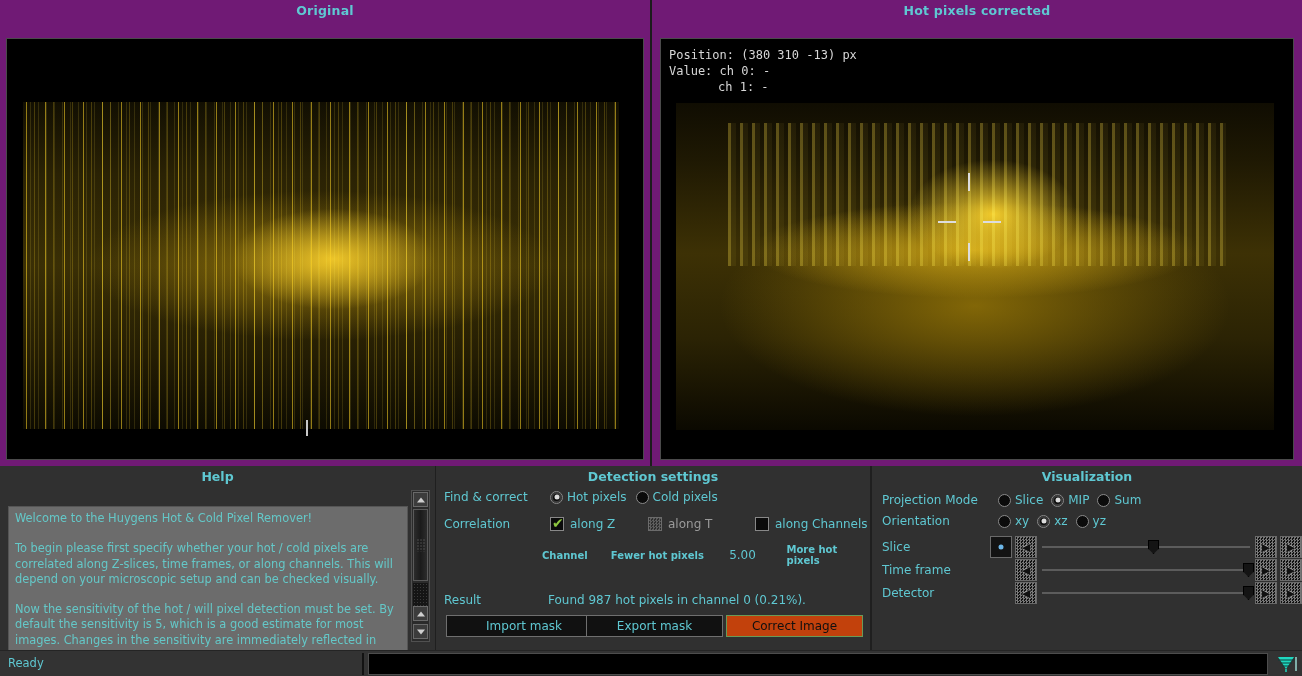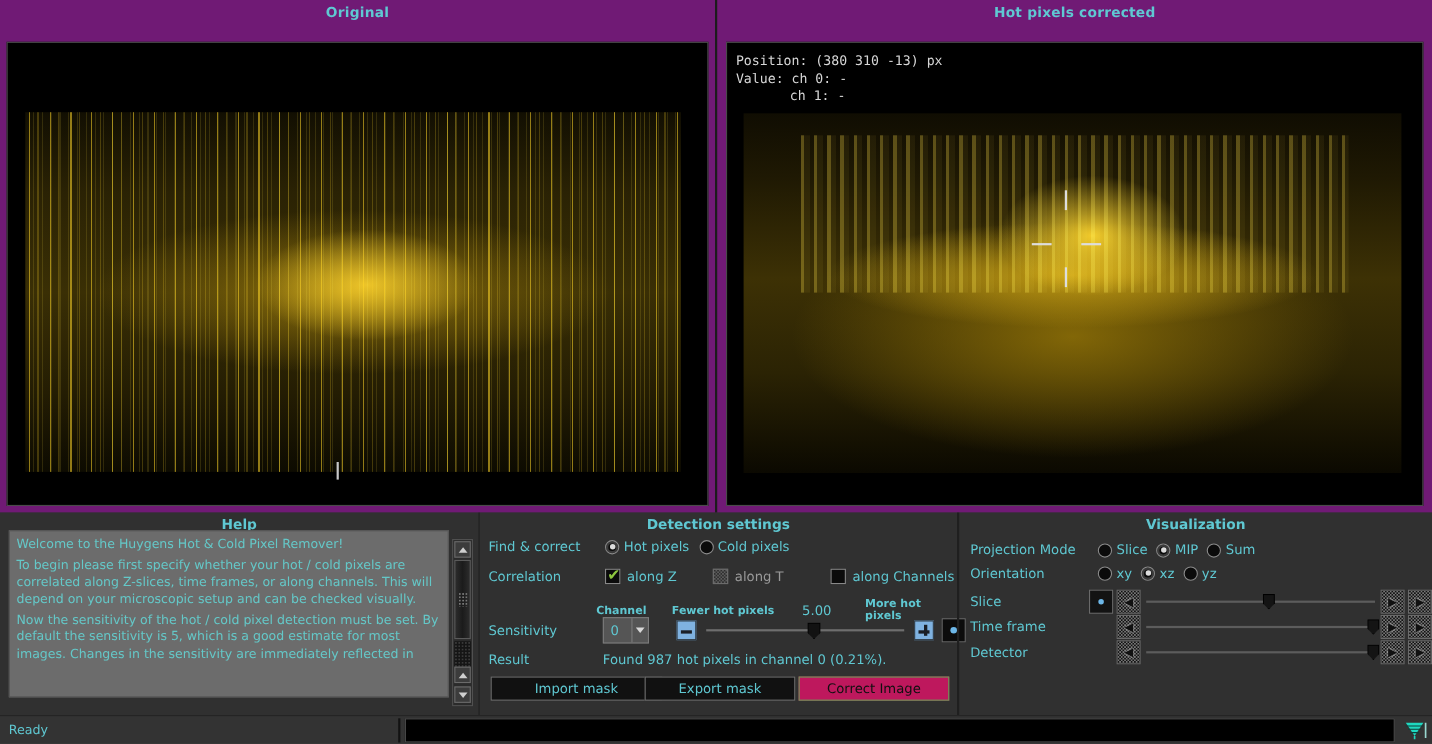--- a/index.html
+++ b/index.html
@@ -90,26 +90,26 @@
            background: #303030; }
   .section { position: absolute; top: 0; height: 184px; }
   .sec-help { left: 0; width: 435px; }
   .sec-det  { left: 435px; width: 435px; border-left: 1px solid #1f1f1f; }
   .sec-vis  { left: 870px; width: 432px; border-left: 2px solid #1f1f1f; }
   .sec-title { text-align: center; color: #5fc8d2; font-weight: bold;
                font-size: 12.5px; line-height: 21px; height: 21px; }
 
   
   .help-body {
-    position: absolute; left: 8px; top: 16px; width: 400px; height: 152px;
+    position: absolute; left: 8px; top: 40px; width: 400px; height: 152px;
     background: #6c6c6c; border: 1px solid #555; overflow: hidden;
     padding: 4px 6px;
   }
   .help-body p { color: #64c8c8; font-size: 11.4px; line-height: 15.3px; }
-  .help-body p + p { margin-top: 4px; }
+  .help-body p + p { margin-top: 15px; }
   .help-sb { position: absolute; left: 411px; top: 24px; width: 19px; height: 152px;
              background: #2b2b2b; border: 1px solid #505050; }
   .sb-btn { position: absolute; left: 1px; width: 15px; height: 15px;
             background: #3c3c3c; border: 1px solid #6a6a6a; }
   .sb-arrow { position: absolute; left: 50%; top: 50%; width: 0; height: 0;
               transform: translate(-50%,-50%); }
   .sb-up   { border-left: 4px solid transparent; border-right: 4px solid transparent;
              border-bottom: 5px solid #cfcfcf; }
   .sb-down { border-left: 4px solid transparent; border-right: 4px solid transparent;
              border-top: 5px solid #cfcfcf; }
@@ -178,21 +178,21 @@
   .dotbtn { width: 22px; height: 22px; background: #0c0c0c; border: 1px solid #6a6a6a;
             position: relative; flex: none; }
   .dotbtn::after { content:""; position:absolute; left:50%; top:50%;
             transform:translate(-50%,-50%); width:6px; height:6px; border-radius:50%;
             background:#6db7e8; }
 
   
   .abtn { height: 22px; background: #111; border: 1px solid #6f6f6f; color:#5fc8d2;
           font-size: 12px; display:flex; align-items:center; justify-content:center;
           font-family: "DejaVu Sans","Liberation Sans",sans-serif; }
-  .abtn.green { background: #be185d; border-color:#6a9a58; color:#101010; }
+  .abtn.green { background: #c2410c; border-color:#6a9a58; color:#101010; }
 
   
   .ibtn { width: 22px; height: 22px; border: 1px solid #6a6a6a; flex:none;
           background-color:#111;
           background-image: repeating-conic-gradient(#cfcfcf 0% 25%, #0d0d0d 0% 50%);
           background-size: 3px 3px; position: relative; overflow:hidden; }
   .ibtn.frame { background-image:
           repeating-conic-gradient(#777 0% 25%, #111 0% 50%);
           background-size: 3px 3px; }
   .ibtn .glyph { position:absolute; left:50%; top:50%; transform:translate(-50%,-50%);
@@ -283,21 +283,21 @@
     </div>
   </div>
 
   <div class="lower">
 
     <div class="section sec-help">
       <div class="sec-title">Help</div>
       <div class="help-body">
         <p>Welcome to the Huygens Hot &amp; Cold Pixel Remover!</p>
         <p>To begin please first specify whether your hot / cold pixels are correlated along Z-slices, time frames, or along channels. This will depend on your microscopic setup and can be checked visually.</p>
-        <p>Now the sensitivity of the hot / cold pixel detection must be set. By default the sensitivity is 5, which is a good estimate for most images. Changes in the sensitivity are immediately reflected in</p>
+        <p>Now the sensitivity of the hot / will pixel detection must be set. By default the sensitivity is 5, which is a good estimate for most images. Changes in the sensitivity are immediately reflected in</p>
       </div>
       <div class="help-sb">
         <div class="sb-btn" style="top:1px;">
           <i class="sb-arrow sb-up"></i>
         </div>
         <div class="sb-thumb">
           <div class="sb-grip"></div>
         </div>
         <div class="sb-track-hatch"></div>
         <div class="sb-btn" style="top:115px;">
@@ -330,34 +330,20 @@
         <span class="lbl" style="margin-left:4px;">Cold pixels</span>
       </div>
 
       <div class="row" style="left:106px; top:78px;">
         <span class="bold-lbl" style="width:72px;">Channel</span>
         <span class="bold-lbl" style="width:124px;">Fewer hot pixels</span>
         <span class="lbl" style="width:60px;">5.00</span>
         <span class="bold-lbl">More hot pixels</span>
       </div>
 
-      <div class="row" style="left:8px; top:95px;">
-        <span class="lbl" style="width:98px;">Sensitivity</span>
-        <span class="spin" style="margin-left:6px;">
-          <span class="spin-val">0</span>
-          <span class="spin-arrow"></span>
-        </span>
-        <span class="pmbtn" style="margin-left:25px;"></span>
-        <span class="slider" style="width:180px; margin-left:9px;">
-          <span class="track"></span>
-          <span class="knob" style="left:92px;"></span>
-        </span>
-        <span class="pmbtn plus" style="margin-left:9px;"></span>
-        <span class="dotbtn" style="margin-left:7px;"></span>
-      </div>
 
       <div class="row" style="left:8px; top:127px;">
         <span class="lbl" style="width:98px;">Result</span>
         <span class="lbl" style="margin-left:6px;">Found 987 hot pixels in channel 0 (0.21%).</span>
       </div>
 
       <div class="abtn" style="position:absolute; left:10px; top:149px; width:156px;">Import mask</div>
       <div class="abtn" style="position:absolute; left:150px; top:149px; width:137px;">Export mask</div>
       <div class="abtn green" style="position:absolute; left:290px; top:149px; width:137px;">Correct Image</div>
     </div>

